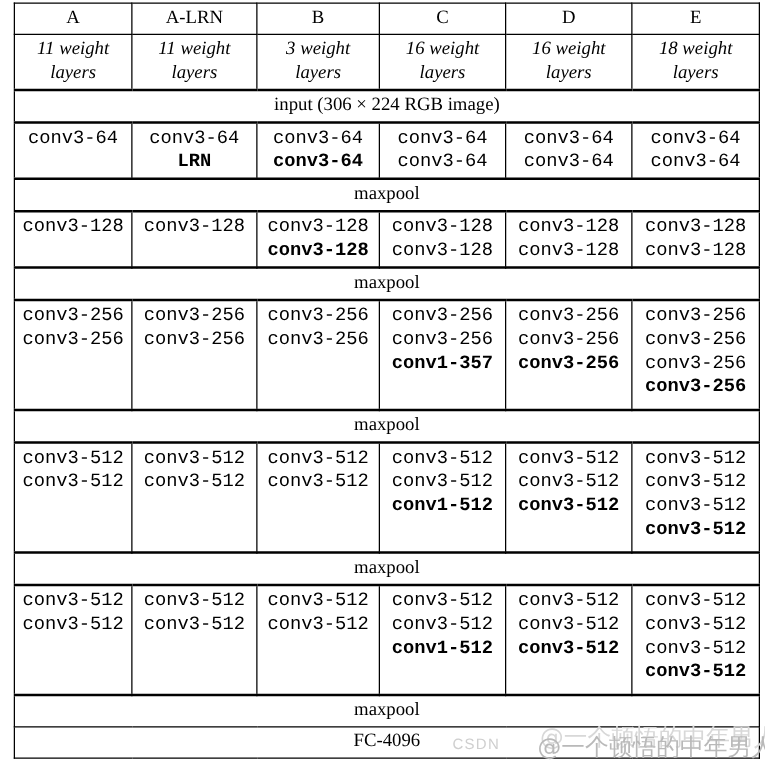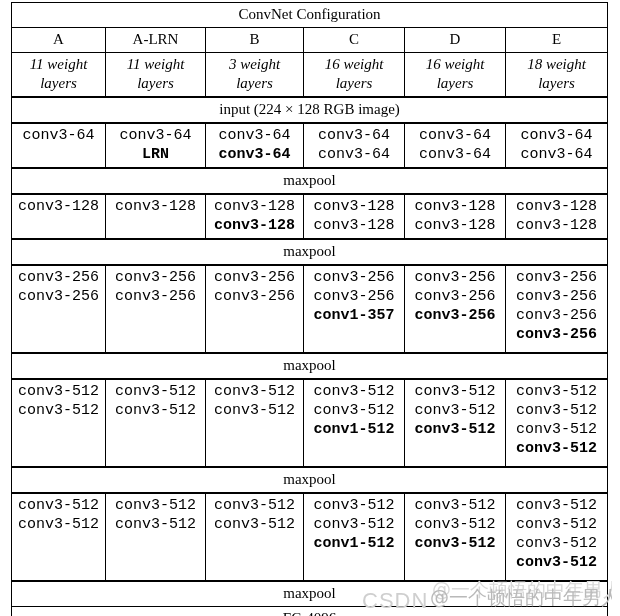--- a/index.html
+++ b/index.html
@@ -93,21 +93,21 @@
     height: 34px;
     pointer-events: none;
     user-select: none;
     overflow: hidden;
   }
   #watermark .wm-csdn {
     position: absolute;
     left: 2px;
     top: 8px;
     font-family: "Liberation Sans", "DejaVu Sans", sans-serif;
-    font-size: 22px;
+    font-size: 12px;
     letter-spacing: 1px;
     color: #cfcfcf;
   }
   #watermark .wm-user {
     position: absolute;
     left: 70px;
     top: 5px;
     font-family: "DejaVu Sans", sans-serif;
     font-size: 19px;
     color: #b9b9b9;
@@ -132,23 +132,20 @@
     <colgroup>
       <col style="width:94px">
         <col style="width:100px">
         <col style="width:98px">
       <col style="width:101px">
         <col style="width:101px">
         <col style="width:102px">
     </colgroup>
     <tbody>
 
-      <tr>
-        <td class="title-cell" colspan="6">ConvNet Configuration</td>
-      </tr>
 
       <tr>
         <td class="colhead">A</td>
         <td class="colhead">A-LRN</td>
         <td class="colhead">B</td>
         <td class="colhead">C</td>
         <td class="colhead">D</td>
         <td class="colhead">E</td>
       </tr>
 
@@ -173,21 +170,21 @@
           <span class="layer">16 weight</span>
           <span class="layer">layers</span>
         </td>
         <td class="weights">
           <span class="layer">18 weight</span>
           <span class="layer">layers</span>
         </td>
       </tr>
 
       <tr class="thick-above">
-        <td class="span-row" colspan="6">input (224 × 128 RGB image)</td>
+        <td class="span-row" colspan="6">input (306 × 224 RGB image)</td>
       </tr>
 
       </tbody>
       <tbody id="blocks-host" style="display:contents"><tr class="thick-above">
           <td class="block-cell">
             <div>
               <span class="layer">conv3-64</span>
             </div>
           </td>
           <td class="block-cell">

